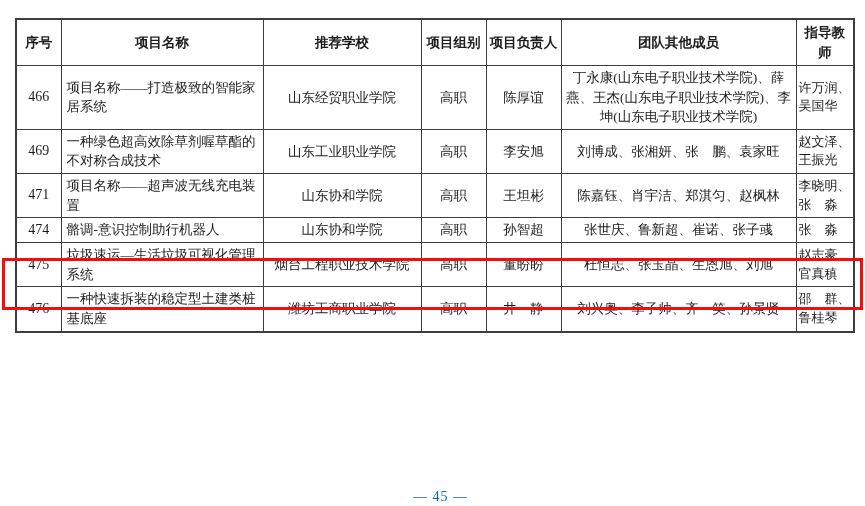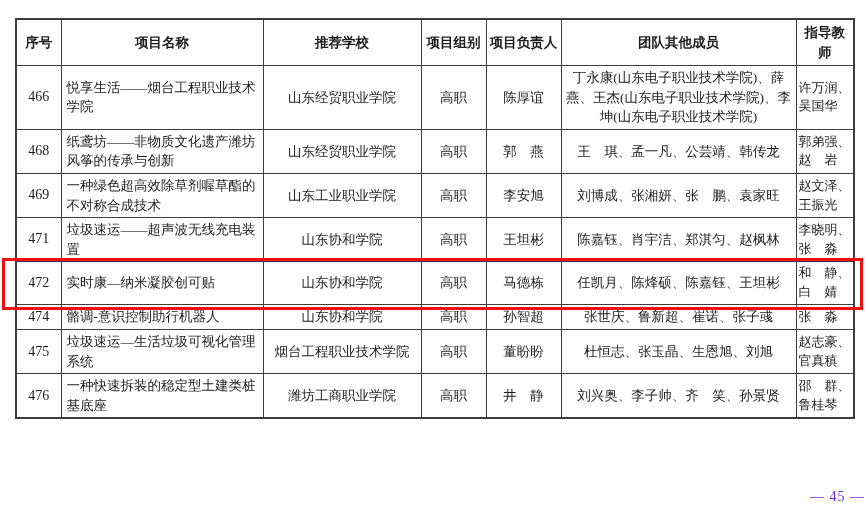--- a/index.html
+++ b/index.html
@@ -60,24 +60,24 @@
   .highlight-box {
     position: absolute;
     left: 2px; right: 2px;
     border: 3px solid #f10e0e;
     pointer-events: none;
     z-index: 5;
   }
   .footer {
     position: absolute;
     left: 16px; right: 0; bottom: 1px;
-    text-align: right;
+    text-align: center;
     font-size: 14px;
     letter-spacing: 1px;
-    color: #6d28d9;
+    color: #0369a1;
   }
 </style>
 </head>
 <body>
 
 <div class="page" id="page">
 
   <table class="project-table">
     <colgroup>
       <col class="c-no">
@@ -95,62 +95,44 @@
           <th>推荐学校</th>
           <th>项目组别</th>
           <th>项目负责人</th>
           <th>团队其他成员</th>
           <th>指导教师</th>
         </tr>
     </thead>
     <tbody id="table-body">
         <tr class="body-row r-tall">
           <td class="col-no">466</td>
-          <td class="col-name">悦享生活——烟台工程职业技术学院</td>
+          <td class="col-name">项目名称——打造极致的智能家居系统</td>
           <td class="col-school">山东经贸职业学院</td>
           <td class="col-group">高职</td>
           <td class="col-leader">陈厚谊</td>
           <td class="col-members">丁永康(山东电子职业技术学院)、薛燕、王杰(山东电子职业技术学院)、李坤(山东电子职业技术学院)</td>
           <td class="col-advisors">许万润、吴国华</td>
-        </tr>
-        <tr class="body-row">
-          <td class="col-no">468</td>
-          <td class="col-name">纸鸢坊——非物质文化遗产潍坊风筝的传承与创新</td>
-          <td class="col-school">山东经贸职业学院</td>
-          <td class="col-group">高职</td>
-          <td class="col-leader">郭　燕</td>
-          <td class="col-members">王　琪、孟一凡、公芸靖、韩传龙</td>
-          <td class="col-advisors">郭弟强、赵　岩</td>
         </tr>
         <tr class="body-row">
           <td class="col-no">469</td>
           <td class="col-name">一种绿色超高效除草剂喔草酯的不对称合成技术</td>
           <td class="col-school">山东工业职业学院</td>
           <td class="col-group">高职</td>
           <td class="col-leader">李安旭</td>
           <td class="col-members">刘博成、张湘妍、张　鹏、袁家旺</td>
           <td class="col-advisors">赵文泽、王振光</td>
         </tr>
         <tr class="body-row">
           <td class="col-no">471</td>
-          <td class="col-name">垃圾速运——超声波无线充电装置</td>
+          <td class="col-name">项目名称——超声波无线充电装置</td>
           <td class="col-school">山东协和学院</td>
           <td class="col-group">高职</td>
           <td class="col-leader">王坦彬</td>
           <td class="col-members">陈嘉钰、肖宇洁、郑淇匀、赵枫林</td>
           <td class="col-advisors">李晓明、张　淼</td>
-        </tr>
-        <tr class="body-row">
-          <td class="col-no">472</td>
-          <td class="col-name">实时康—纳米凝胶创可贴</td>
-          <td class="col-school">山东协和学院</td>
-          <td class="col-group">高职</td>
-          <td class="col-leader">马德栋</td>
-          <td class="col-members">任凯月、陈烽硕、陈嘉钰、王坦彬</td>
-          <td class="col-advisors">和　静、白　婧</td>
         </tr>
         <tr class="body-row r-short">
           <td class="col-no">474</td>
           <td class="col-name">骼调-意识控制助行机器人</td>
           <td class="col-school">山东协和学院</td>
           <td class="col-group">高职</td>
           <td class="col-leader">孙智超</td>
           <td class="col-members">张世庆、鲁新超、崔诺、张子彧</td>
           <td class="col-advisors">张　淼</td>
         </tr>

